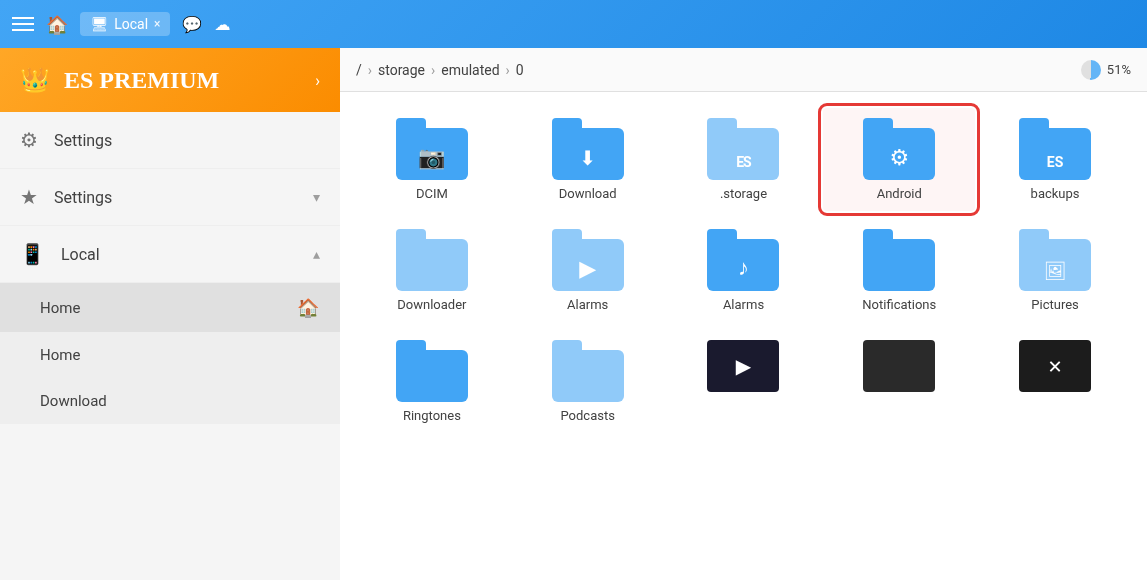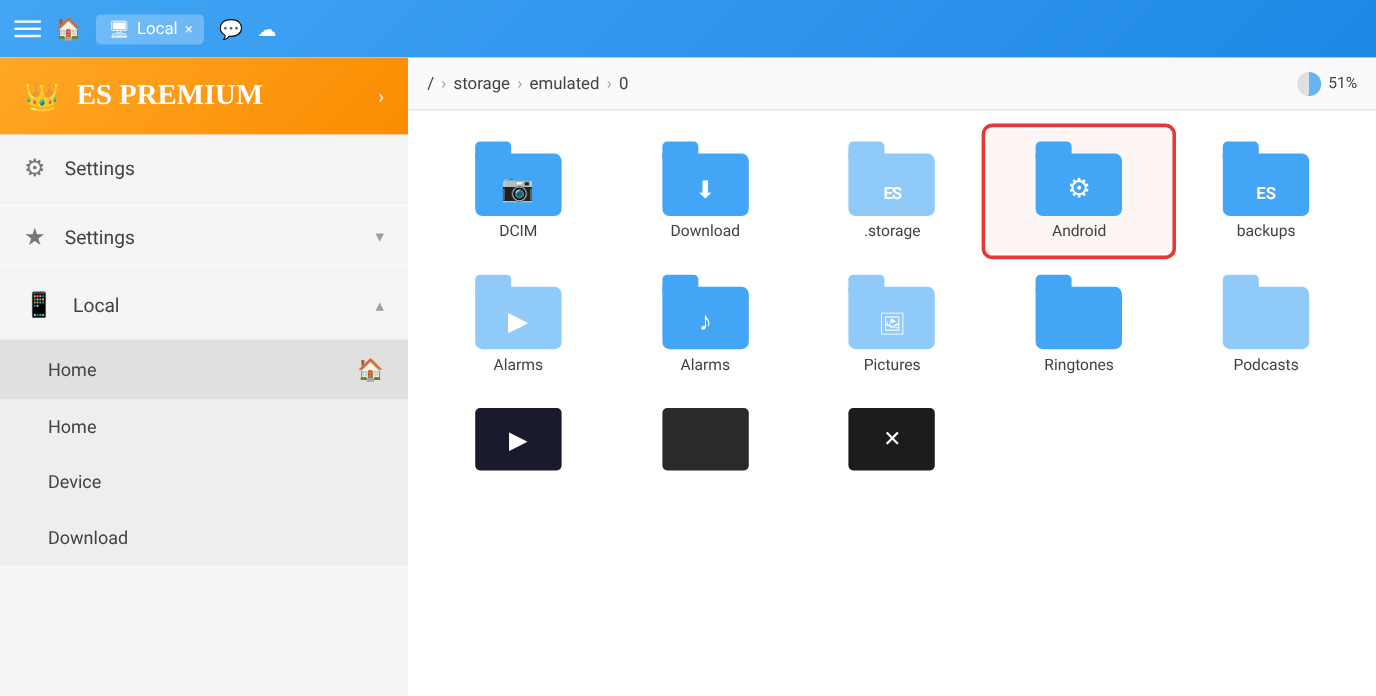--- a/index.html
+++ b/index.html
@@ -272,23 +272,20 @@
 
     <div class="sidebar-sub-item active">
       <span class="text">Home</span>
       <span class="sub-icon">🏠</span>
     </div>
 
     <div class="sidebar-sub-item">
       <span class="text">Home</span>
     </div>
 
-    <div class="sidebar-sub-item">
-      <span class="text">Device</span>
-    </div>
 
     <div class="sidebar-sub-item">
       <span class="text">Download</span>
     </div>
   </div>
 
   <div class="file-browser">
     <div class="breadcrumb-bar">
       <span class="crumb">/</span>
       <span class="sep">›</span>
@@ -344,39 +341,53 @@
 
       <div class="file-item">
         <div class="folder-icon-wrap">
           <div class="folder-tab" style="background:#42a5f5;"></div>
           <div class="folder-body" style="background:#42a5f5;"></div>
           <span class="folder-overlay-icon" style="font-size:14px;font-weight:bold;">ES</span>
         </div>
         <span class="file-name">backups</span>
       </div>
 
+      <div class="file-item">
+        <div class="folder-icon-wrap">
+          <div class="folder-tab" style="background:#90caf9;"></div>
+          <div class="folder-body" style="background:#90caf9;"></div>
+        </div>
+        <span class="file-name">Downloader</span>
+      </div>
 
       <div class="file-item">
         <div class="folder-icon-wrap">
           <div class="folder-tab" style="background:#90caf9;"></div>
           <div class="folder-body" style="background:#90caf9;"></div>
           <span class="folder-overlay-icon">▶</span>
         </div>
         <span class="file-name">Alarms</span>
       </div>
 
       <div class="file-item">
         <div class="folder-icon-wrap">
           <div class="folder-tab" style="background:#42a5f5;"></div>
           <div class="folder-body" style="background:#42a5f5;"></div>
           <span class="folder-overlay-icon">♪</span>
         </div>
         <span class="file-name">Alarms</span>
       </div>
 
+      <div class="file-item">
+        <div class="folder-icon-wrap">
+          <div class="folder-tab" style="background:#42a5f5;"></div>
+          <div class="folder-body" style="background:#42a5f5;"></div>
+        </div>
+        <span class="file-name">Notifications</span>
+      </div>
 
       <div class="file-item">
         <div class="folder-icon-wrap">
           <div class="folder-tab" style="background:#90caf9;"></div>
           <div class="folder-body" style="background:#90caf9;"></div>
           <span class="folder-overlay-icon" style="font-size:18px;">🖼</span>
         </div>
         <span class="file-name">Pictures</span>
       </div>
 

